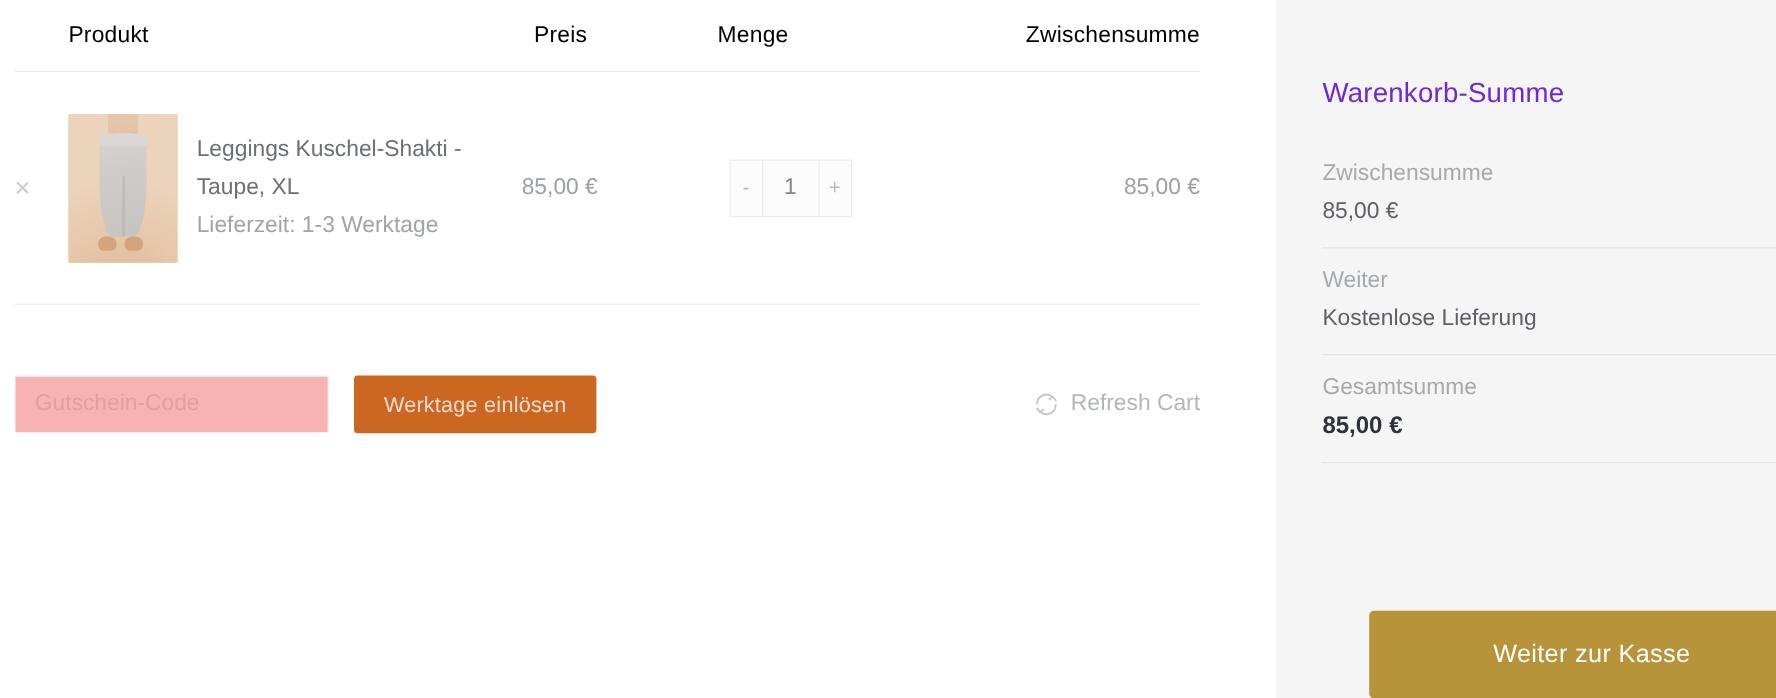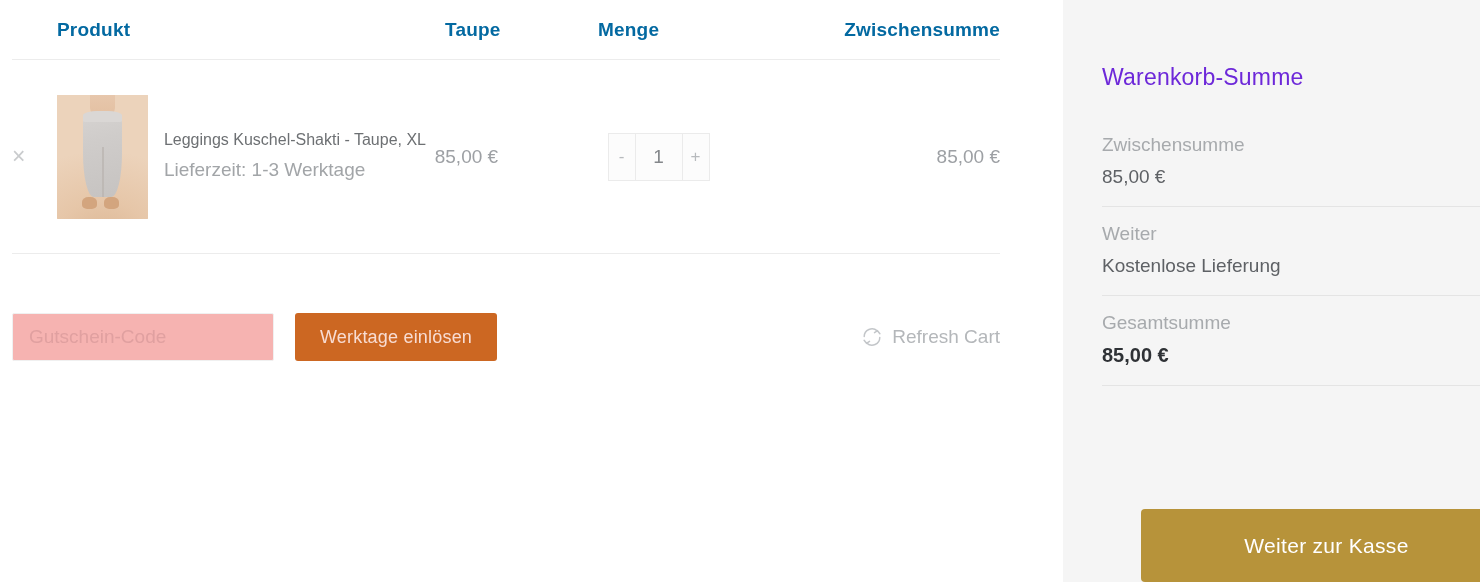--- a/index.html
+++ b/index.html
@@ -40,22 +40,22 @@
   }
 
   .cart-head {
     display: flex;
     align-items: center;
     height: 59px;
     border-bottom: 1px solid #ececec;
   }
   .cart-head .th {
     font-size: 19px;
-    font-weight: 700;
-    color: #0369a1;
+    font-weight: 400;
+    color: #000000;
     letter-spacing: .2px;
   }
   .th-product { width: 433px; padding-left: 45px; box-sizing: border-box; }
   .th-price   { width: 153px; }
   .th-qty     { width: 202px; }
   .th-sub     { width: 200px; text-align: right; }
 
   .cart-row {
     display: flex;
     align-items: center;
@@ -143,21 +143,21 @@
     border-radius: 45% 45% 35% 35%;
   }
   .thumb .foot-l { left: 28%; }
   .thumb .foot-r { left: 52%; }
 
   .prod-info {
     margin-left: 16px;
     line-height: 1.68;
   }
   .prod-name {
-    font-size: 16px;
+    font-size: 19px;
     color: #6d7073;
     max-width: 310px;
   }
   .prod-meta {
     font-size: 19px;
     color: #a2a5a8;
   }
 
   .col-price {
     width: 177px;
@@ -340,21 +340,21 @@
 <body>
 
 <div class="page">
 
   <div class="cart-area">
 
     <div class="cart-table">
 
       <div class="cart-head">
         <div class="th th-product">Produkt</div>
-        <div class="th th-price">Taupe</div>
+        <div class="th th-price">Preis</div>
         <div class="th th-qty">Menge</div>
         <div class="th th-sub">Zwischensumme</div>
       </div>
 
       <div class="cart-row">
 
         <div class="col-remove">
           <span class="remove-x">×</span>
         </div>
 

